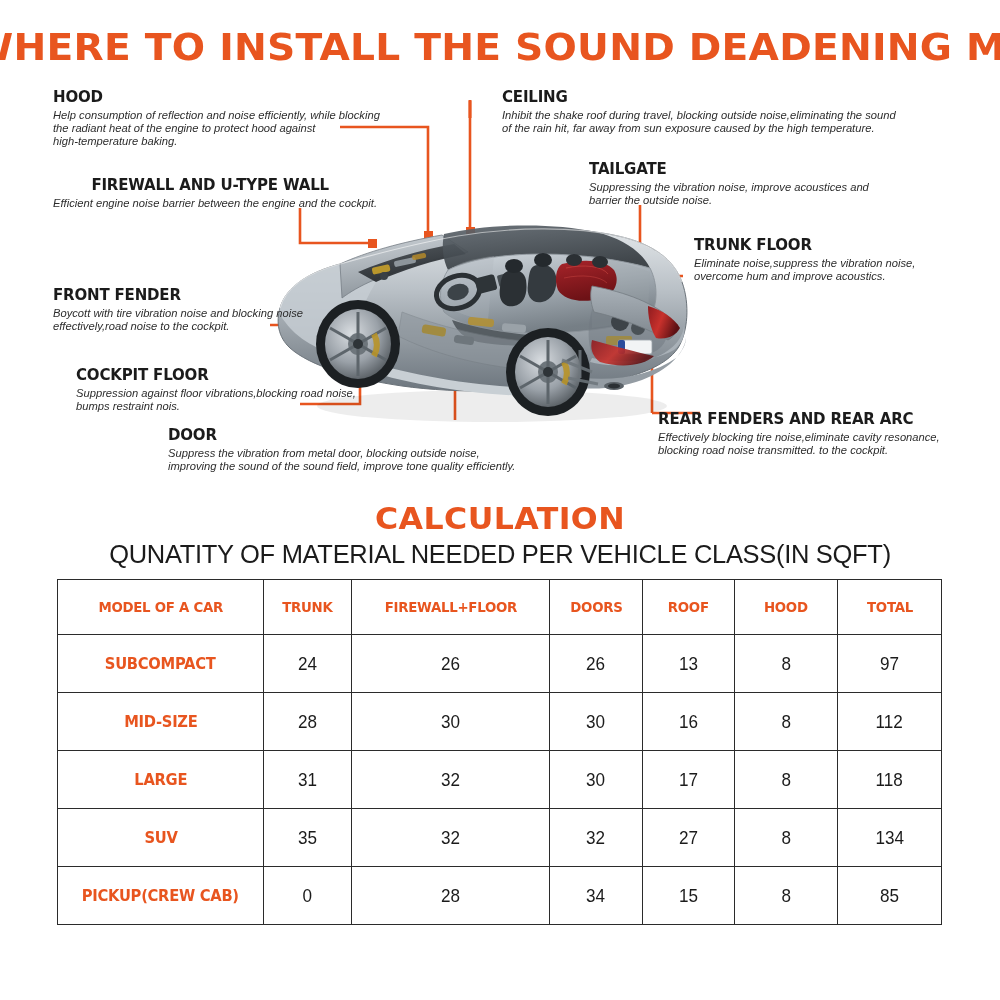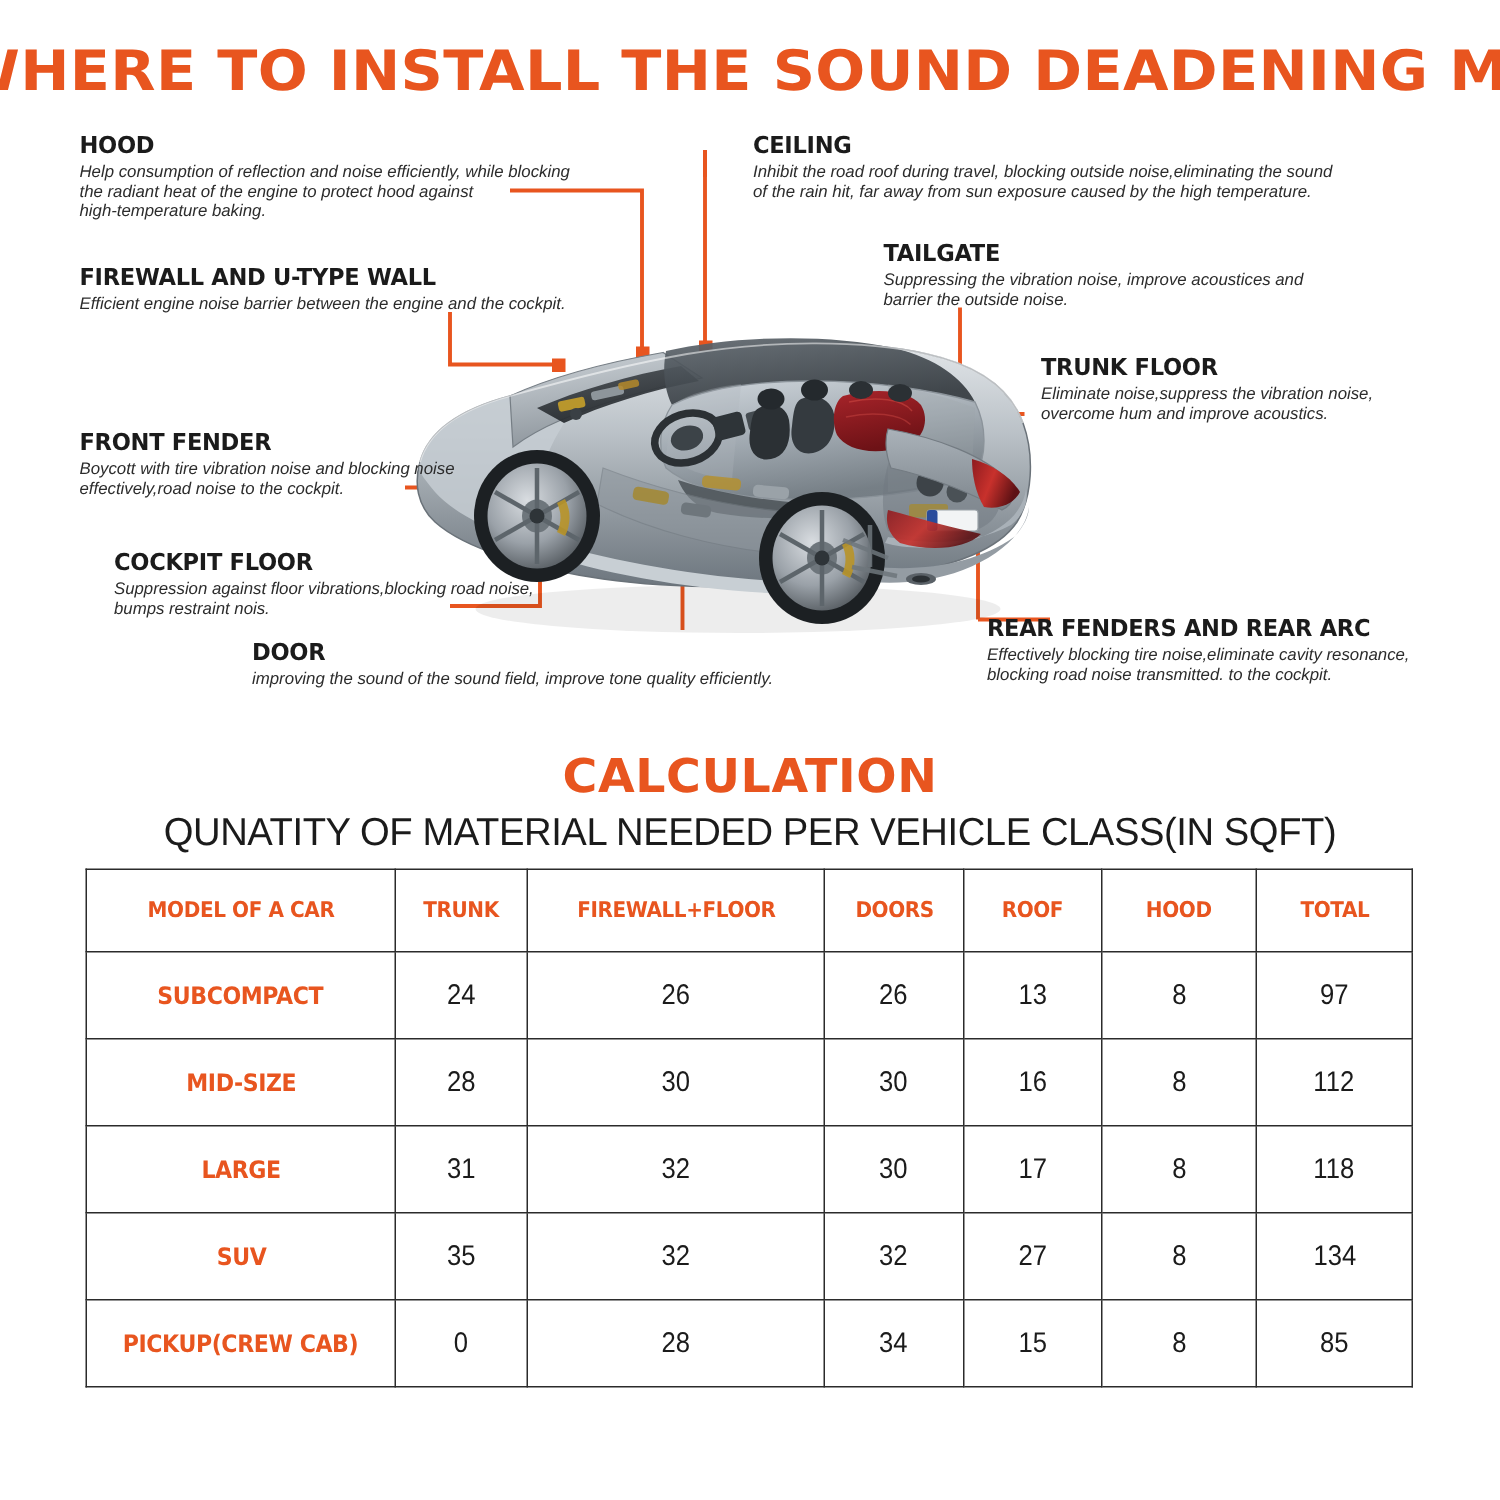--- a/index.html
+++ b/index.html
@@ -310,21 +310,21 @@
 
   <div class="callout" style="left:53px;top:88px;">
     <div class="c-title">HOOD</div>
     <div class="c-body">
       <div>Help consumption of reflection and noise efficiently, while blocking</div>
       <div>the radiant heat of the engine to protect hood against</div>
       <div>high-temperature baking.</div>
     </div>
   </div>
 
-  <div class="callout" style="left:53px;top:176px;">
+  <div class="callout" style="left:53px;top:176px;text-align:center;">
     <div class="c-title">FIREWALL AND U-TYPE WALL</div>
     <div class="c-body">
       <div>Efficient engine noise barrier between the engine and the cockpit.</div>
     </div>
   </div>
 
   <div class="callout" style="left:53px;top:286px;">
     <div class="c-title">FRONT FENDER</div>
     <div class="c-body">
       <div>Boycott with tire vibration noise and blocking noise</div>
@@ -336,28 +336,29 @@
     <div class="c-title">COCKPIT FLOOR</div>
     <div class="c-body">
       <div>Suppression against floor vibrations,blocking road noise,</div>
       <div>bumps restraint nois.</div>
     </div>
   </div>
 
   <div class="callout" style="left:168px;top:426px;">
     <div class="c-title">DOOR</div>
     <div class="c-body">
+      <div>Suppress the vibration from metal door, blocking outside noise,</div>
       <div>improving the sound of the sound field, improve tone quality efficiently.</div>
     </div>
   </div>
 
   <div class="callout" style="left:502px;top:88px;">
     <div class="c-title">CEILING</div>
     <div class="c-body">
-      <div>Inhibit the road roof during travel, blocking outside noise,eliminating the sound</div>
+      <div>Inhibit the shake roof during travel, blocking outside noise,eliminating the sound</div>
       <div>of the rain hit, far away from sun exposure caused by the high temperature.</div>
     </div>
   </div>
 
   <div class="callout" style="left:589px;top:160px;">
     <div class="c-title">TAILGATE</div>
     <div class="c-body">
       <div>Suppressing the vibration noise, improve acoustices and</div>
       <div>barrier the outside noise.</div>
     </div>

